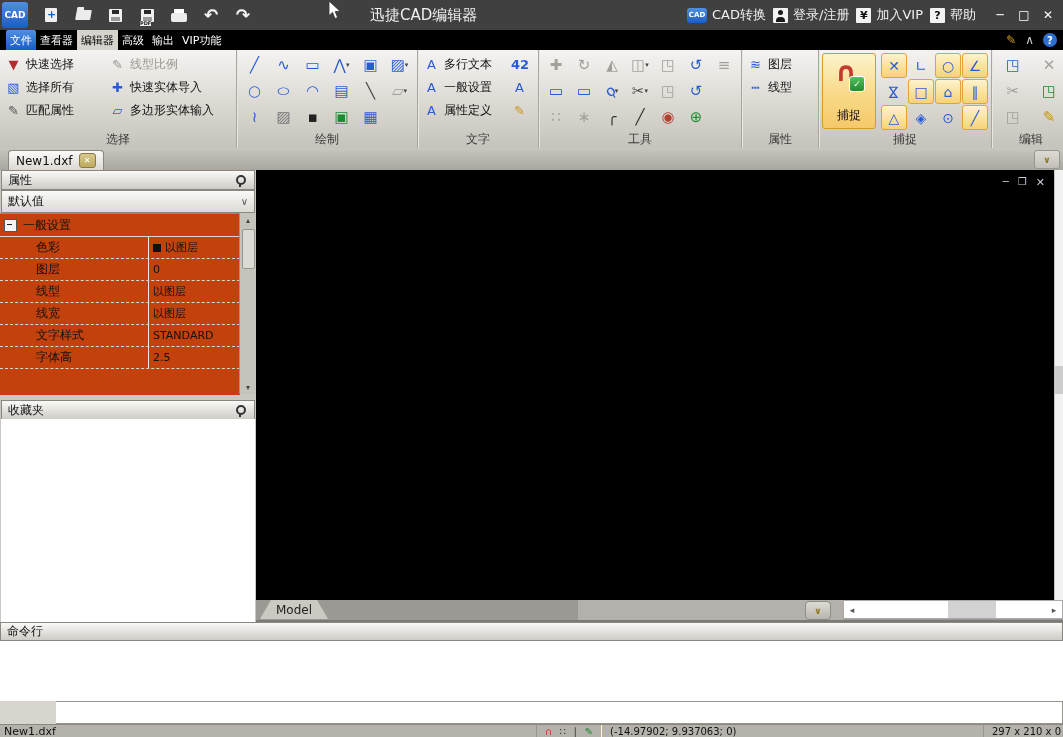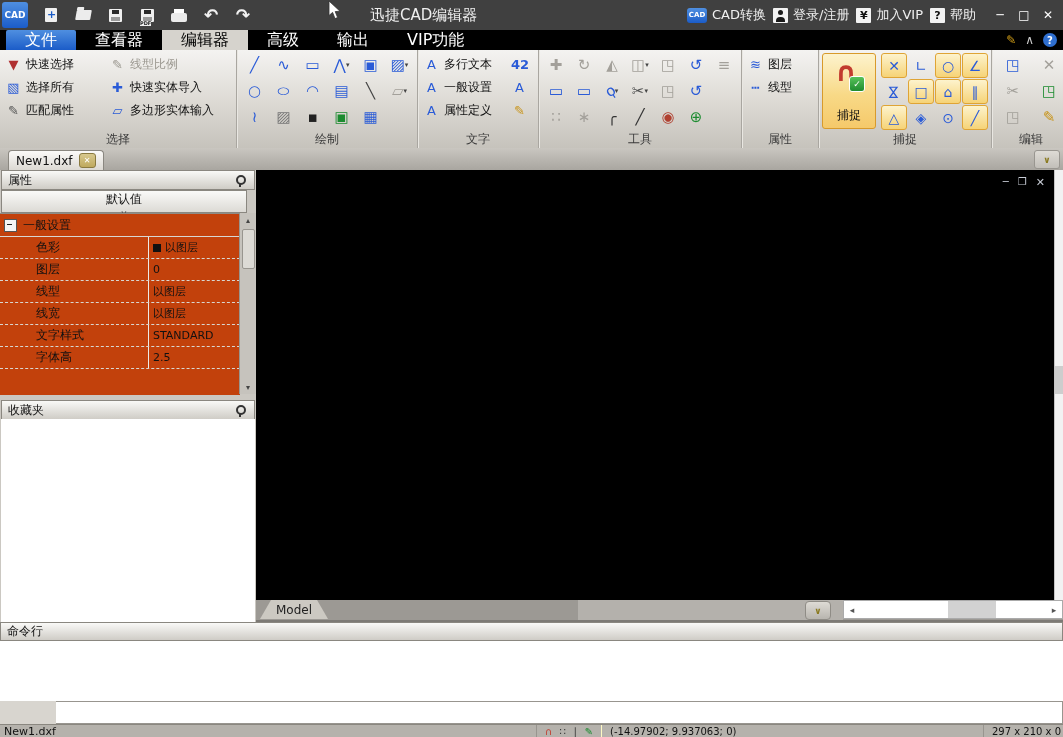--- a/index.html
+++ b/index.html
@@ -31,21 +31,21 @@
   .tb-item{display:flex;align-items:center;gap:5px;font-size:13px;color:#f0f0f0;}
   .cad-badge{width:20px;height:15px;background:linear-gradient(#4f8fe0,#1b5cc8);border-radius:3px;display:flex;align-items:center;justify-content:center;font-size:7px;font-weight:bold;color:#fff;}
   .sq-ic{width:15px;height:15px;background:#f2f2f2;color:#111;font-weight:bold;font-size:11px;display:flex;align-items:center;justify-content:center;border-radius:1px;}
   .ic-person{width:15px;height:15px;background:#f2f2f2;border-radius:1px;position:relative;}
   .ic-person::before{content:"";position:absolute;top:2px;left:5px;width:5px;height:5px;border-radius:50%;background:#1a1a1a;}
   .ic-person::after{content:"";position:absolute;bottom:1px;left:3px;width:9px;height:5px;border-radius:4px 4px 0 0;background:#1a1a1a;}
   .win-btns{display:flex;align-items:center;gap:2px;margin-left:6px;}
   .win-btn{width:22px;height:22px;display:flex;align-items:center;justify-content:center;font-size:12px;color:#fff;}
   
   .menubar{position:absolute;top:30px;left:0;right:0;height:20px;background:#000;display:flex;align-items:stretch;color:#fff;}
-  .mi{padding:0 19px;display:flex;align-items:center;font-size:16px;}
+  .mi{padding:0 4px;display:flex;align-items:center;font-size:11px;}
   .mi.primary{background:linear-gradient(#4f8fe0,#1b5cc8);margin-left:6px;border-radius:2px 2px 0 0;}
   .mi.active{background:#d6d3cd;color:#000;}
   .mb-right{position:absolute;right:6px;top:0;height:20px;display:flex;align-items:center;gap:9px;}
   .mb-ic{font-size:12px;line-height:1;}
   .circle-help{width:14px;height:14px;border-radius:50%;background:#2f6fd0;color:#fff;font-size:10px;font-weight:bold;display:flex;align-items:center;justify-content:center;}
   
   .ribbon{position:absolute;top:50px;left:0;right:0;height:98px;display:flex;
           background:linear-gradient(#f4f3f1 0%,#dcd9d3 55%,#c6c3bc 100%);border-bottom:1px solid #8f8c86;}
   .rg{display:flex;flex-direction:column;border-right:1px solid #a9a6a0;box-shadow:1px 0 0 #e9e7e2;}
   .rg-content{flex:1;display:flex;align-items:flex-start;padding:3px 3px 0 3px;}
@@ -80,22 +80,22 @@
              color:#fff;font-size:8px;display:flex;align-items:center;justify-content:center;}
   .chev-btn{position:absolute;right:3px;top:2px;width:24px;height:17px;background:linear-gradient(#dedbd5,#c2bfb9);
             border:1px solid #999690;border-radius:3px;display:flex;align-items:center;justify-content:center;
             color:#8a7a20;font-size:9px;font-weight:bold;}
   
   .left-panel{position:absolute;top:170px;left:0;width:256px;height:452px;background:#cbc8c2;border-right:1px solid #8f8c86;}
   .phd{position:absolute;left:1px;right:1px;height:18px;background:linear-gradient(#f9f9f7,#cfccc6);
        border:1px solid #8a8780;display:flex;align-items:center;justify-content:space-between;padding:0 6px;font-size:12px;}
   .pin{width:6px;height:6px;border:2px solid #333;border-radius:50%;position:relative;margin-right:2px;}
   .pin::after{content:"";position:absolute;left:1px;top:6px;width:2px;height:4px;background:#333;}
-  .combo{position:absolute;top:20px;left:1px;right:9px;height:21px;background:linear-gradient(#fafaf8,#dcdad5);
-         border:1px solid #8a8780;display:flex;align-items:center;justify-content:space-between;padding:0 6px;font-size:12px;flex-direction:column;}
+  .combo{position:absolute;top:20px;left:1px;right:1px;height:21px;background:linear-gradient(#fafaf8,#dcdad5);
+         border:1px solid #8a8780;display:flex;align-items:center;justify-content:space-between;padding:0 6px;font-size:12px;}
   .combo-chev{font-size:10px;color:#555;}
   .prop-grid{position:absolute;top:43px;left:0;width:240px;height:181px;background:#c2410c;overflow:hidden;border-top:1px solid #8f8c86;}
   .cat-row{height:22px;display:flex;align-items:center;border-bottom:1px solid #d8d6d2;}
   .expand-box{width:11px;height:11px;background:#f5f5f5;border:1px solid #555;margin:0 6px 0 4px;position:relative;}
   .expand-box::after{content:"";position:absolute;left:2px;top:4px;width:5px;height:1px;background:#222;}
   .prow{height:21px;display:flex;align-items:stretch;border-bottom:1px dashed #d8d6d2;padding-left:8px;}
   .pcell-l{width:140px;display:flex;align-items:center;padding-left:28px;box-sizing:border-box;}
   .pcell-v{flex:1;display:flex;align-items:center;padding-left:4px;border-left:1px solid #eceae6;font-size:11px;}
   .swatch{width:8px;height:8px;background:#111;margin-right:4px;}
   .pscroll{position:absolute;top:43px;right:0;width:16px;height:181px;background:#c6c3bd;border-left:1px solid #98958f;}

